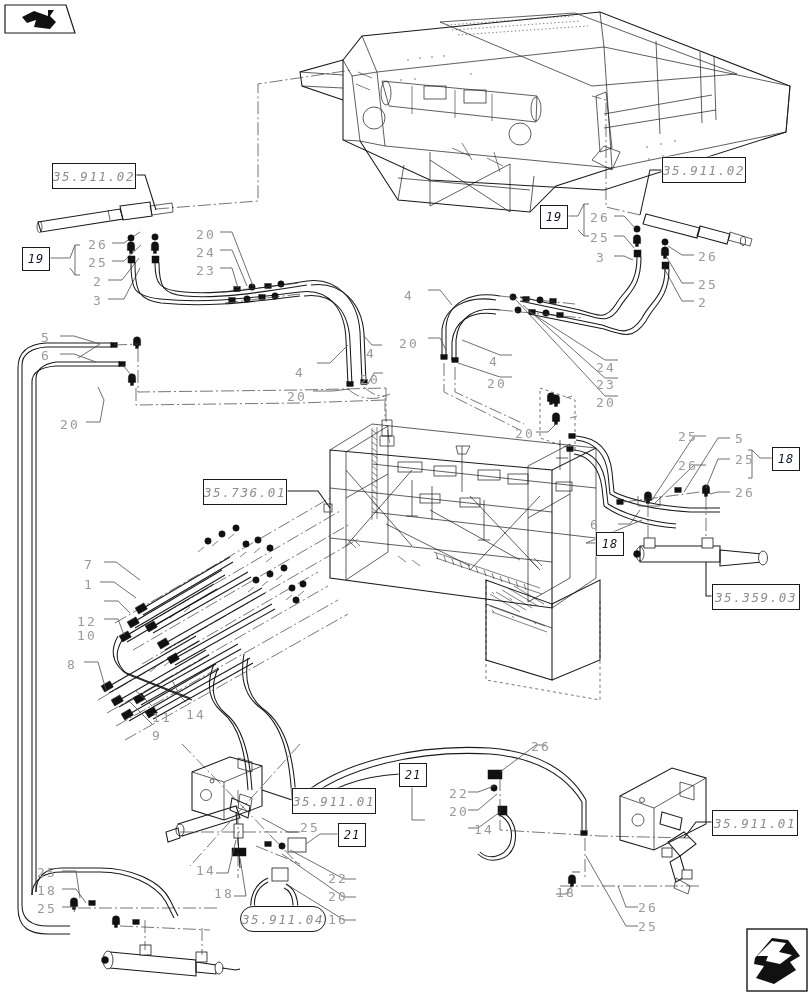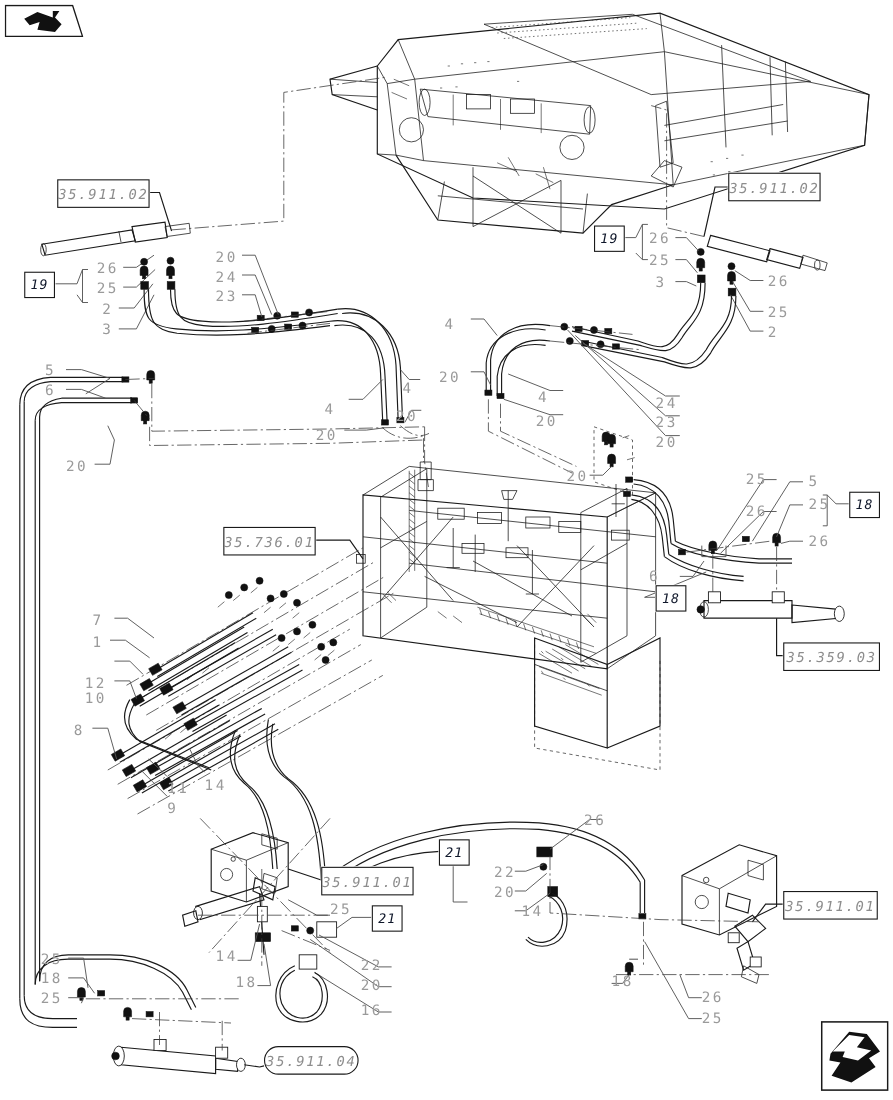--- a/index.html
+++ b/index.html
@@ -595,21 +595,21 @@
       <path d="M11,28 L26,13 L40,15 L33,24 L46,27 L34,36 L20,33 L22,28 Z" fill="#fff"></path>
     </svg>
   </div>
 
   <div class="refbox" id="rb0" style="left: 52px; top: 163px; width: 82px; height: 24px;">35.911.02</div>
   <div class="refbox" id="rb1" style="left: 662px; top: 157px; width: 82px; height: 24px;">35.911.02</div>
   <div class="refbox" id="rb2" style="left: 203px; top: 479px; width: 82px; height: 24px;">35.736.01</div>
   <div class="refbox" id="rb3" style="left: 712px; top: 584px; width: 86px; height: 24px;">35.359.03</div>
   <div class="refbox" id="rb4" style="left: 292px; top: 788px; width: 82px; height: 24px;">35.911.01</div>
   <div class="refbox" id="rb5" style="left: 712px; top: 810px; width: 84px; height: 24px;">35.911.01</div>
-  <div class="refbox" id="rb6" style="left: 240px; top: 951px; width: 84px; height: 24px; border-radius: 13px;">35.911.04</div>
+  <div class="refbox" id="rb6" style="left: 240px; top: 906px; width: 84px; height: 24px; border-radius: 13px;">35.911.04</div>
 
   <div class="refbox small" id="bn0" style="left: 22px; top: 247px; width: 26px; height: 22px;">19</div>
   <div class="refbox small" id="bn1" style="left: 540px; top: 205px; width: 26px; height: 22px;">19</div>
   <div class="refbox small" id="bn2" style="left: 772px; top: 447px; width: 26px; height: 22px;">18</div>
   <div class="refbox small" id="bn3" style="left: 596px; top: 532px; width: 26px; height: 22px;">18</div>
   <div class="refbox small" id="bn4" style="left: 338px; top: 823px; width: 26px; height: 22px;">21</div>
   <div class="refbox small" id="bn5" style="left: 399px; top: 763px; width: 26px; height: 22px;">21</div>
 
   <div id="callout-layer">
       <div class="num" style="left: 88px; top: 238px;">26</div>

